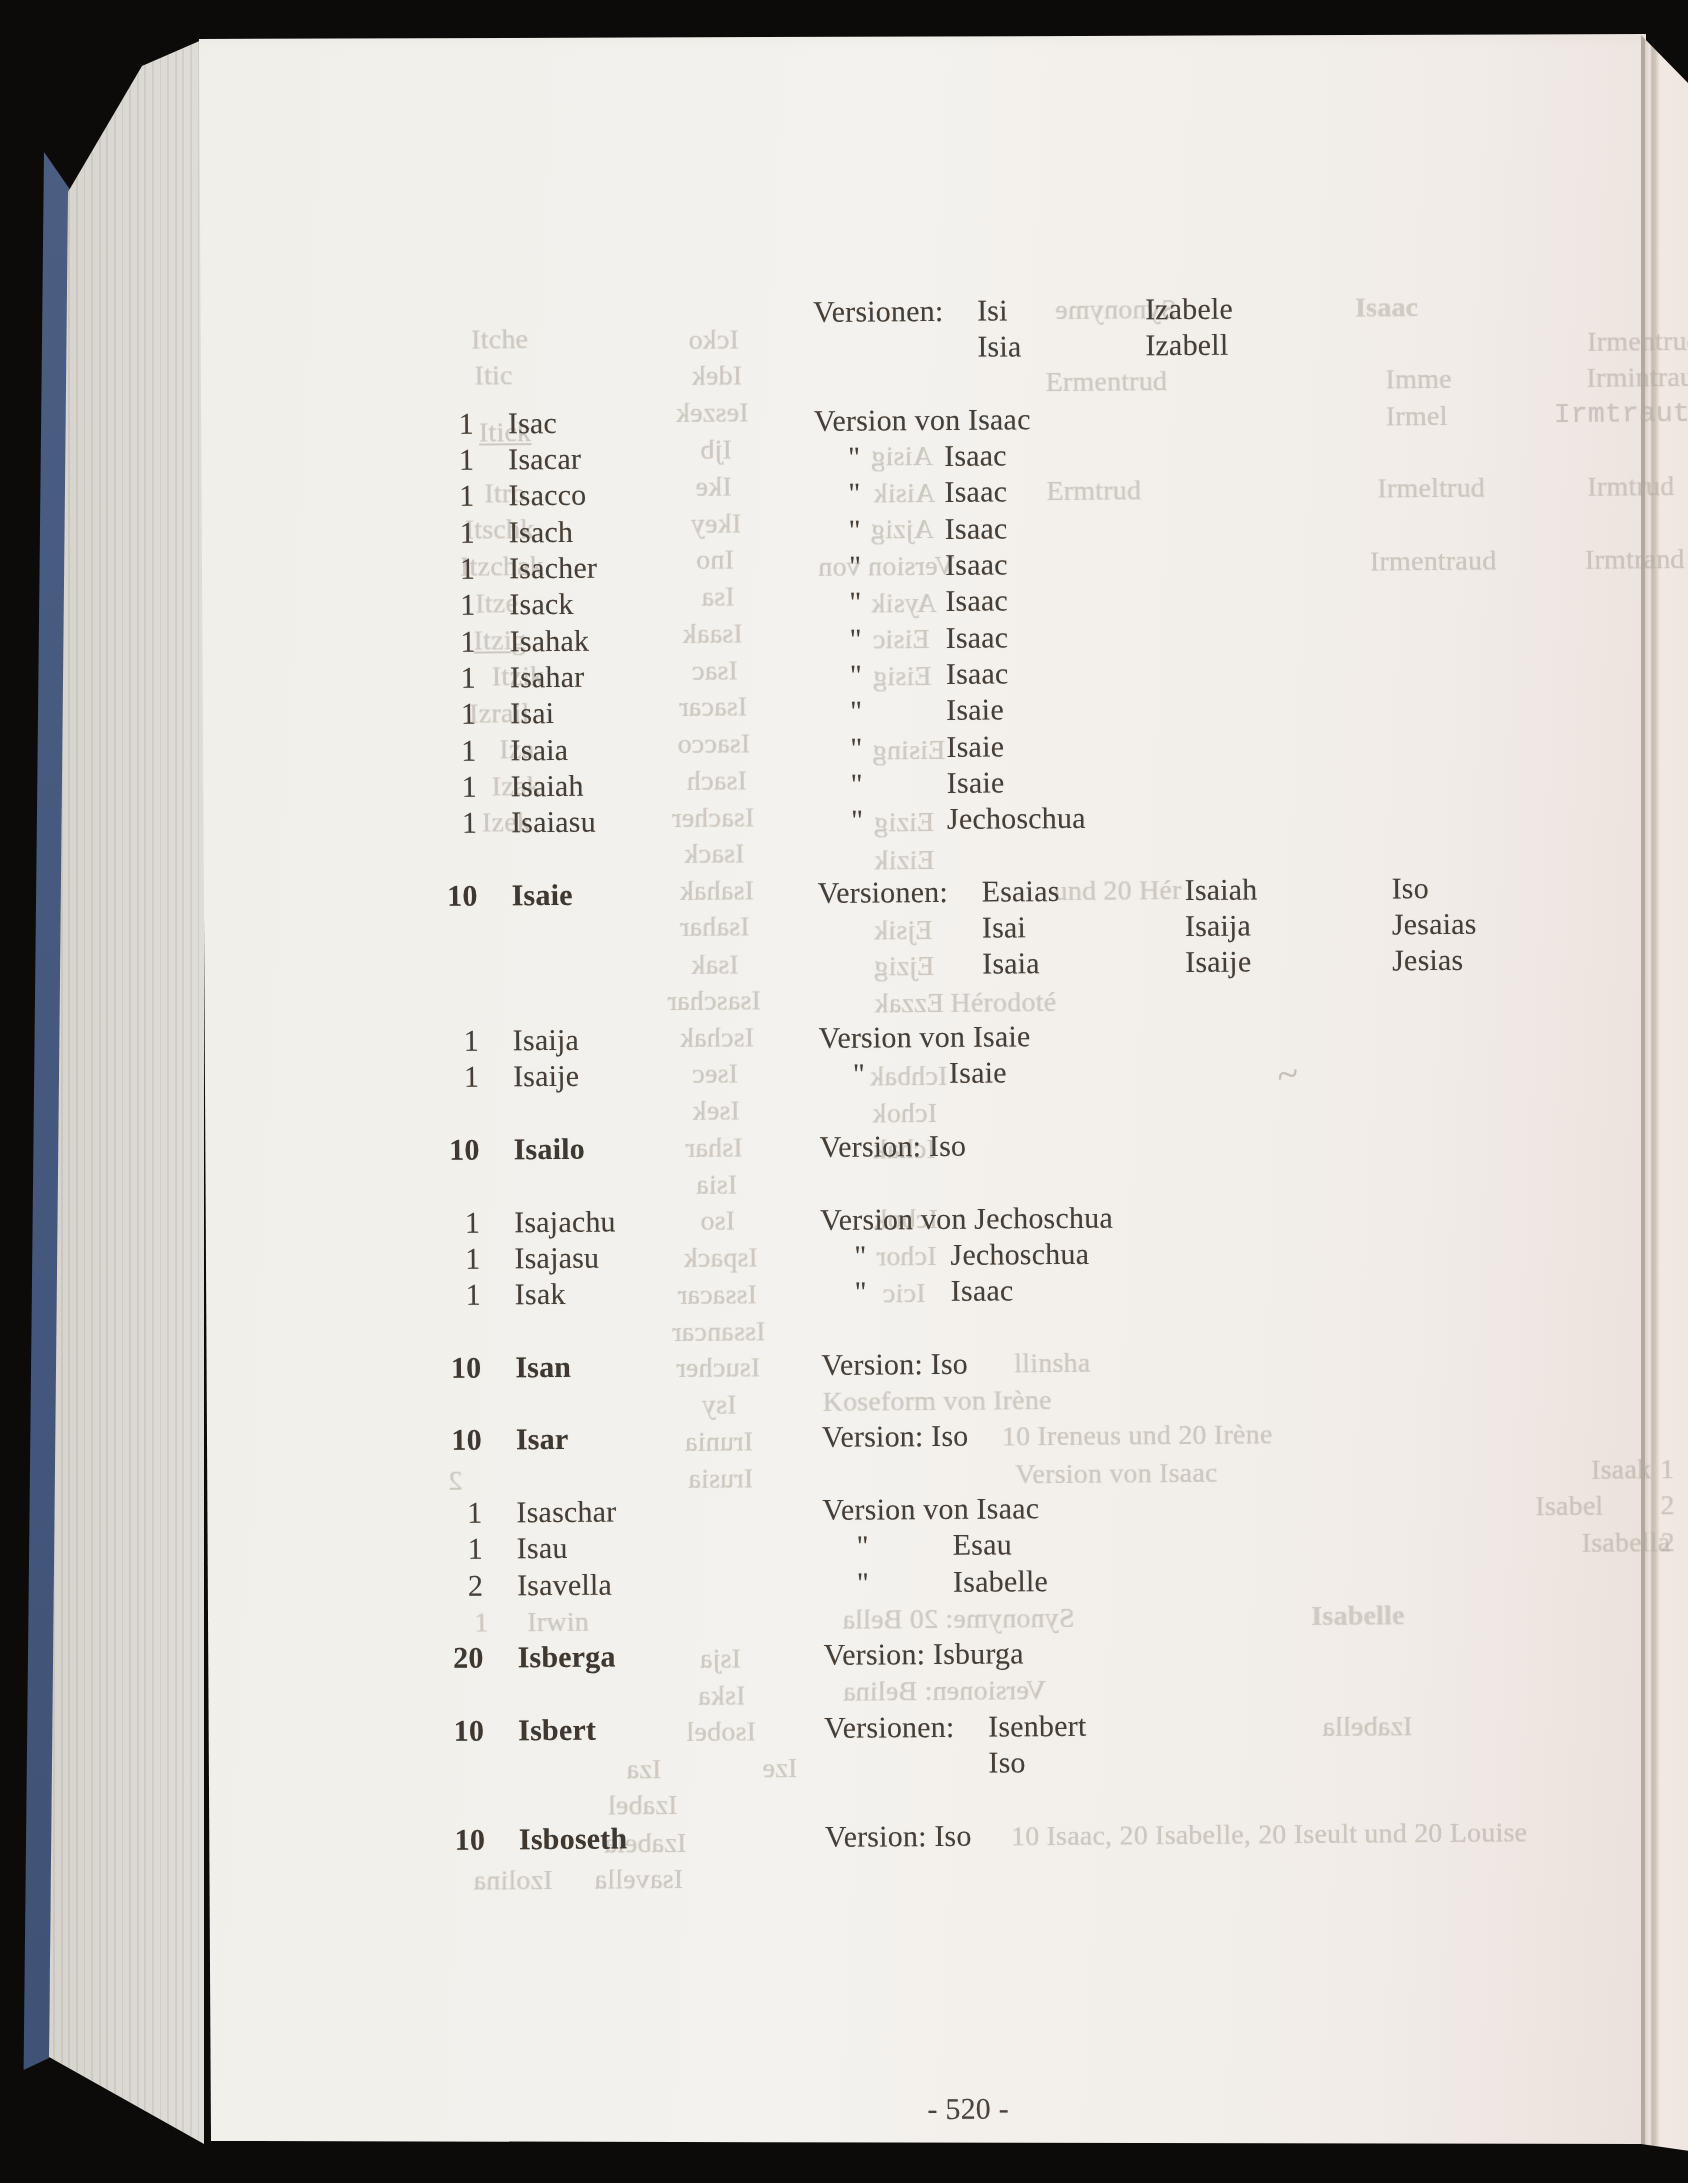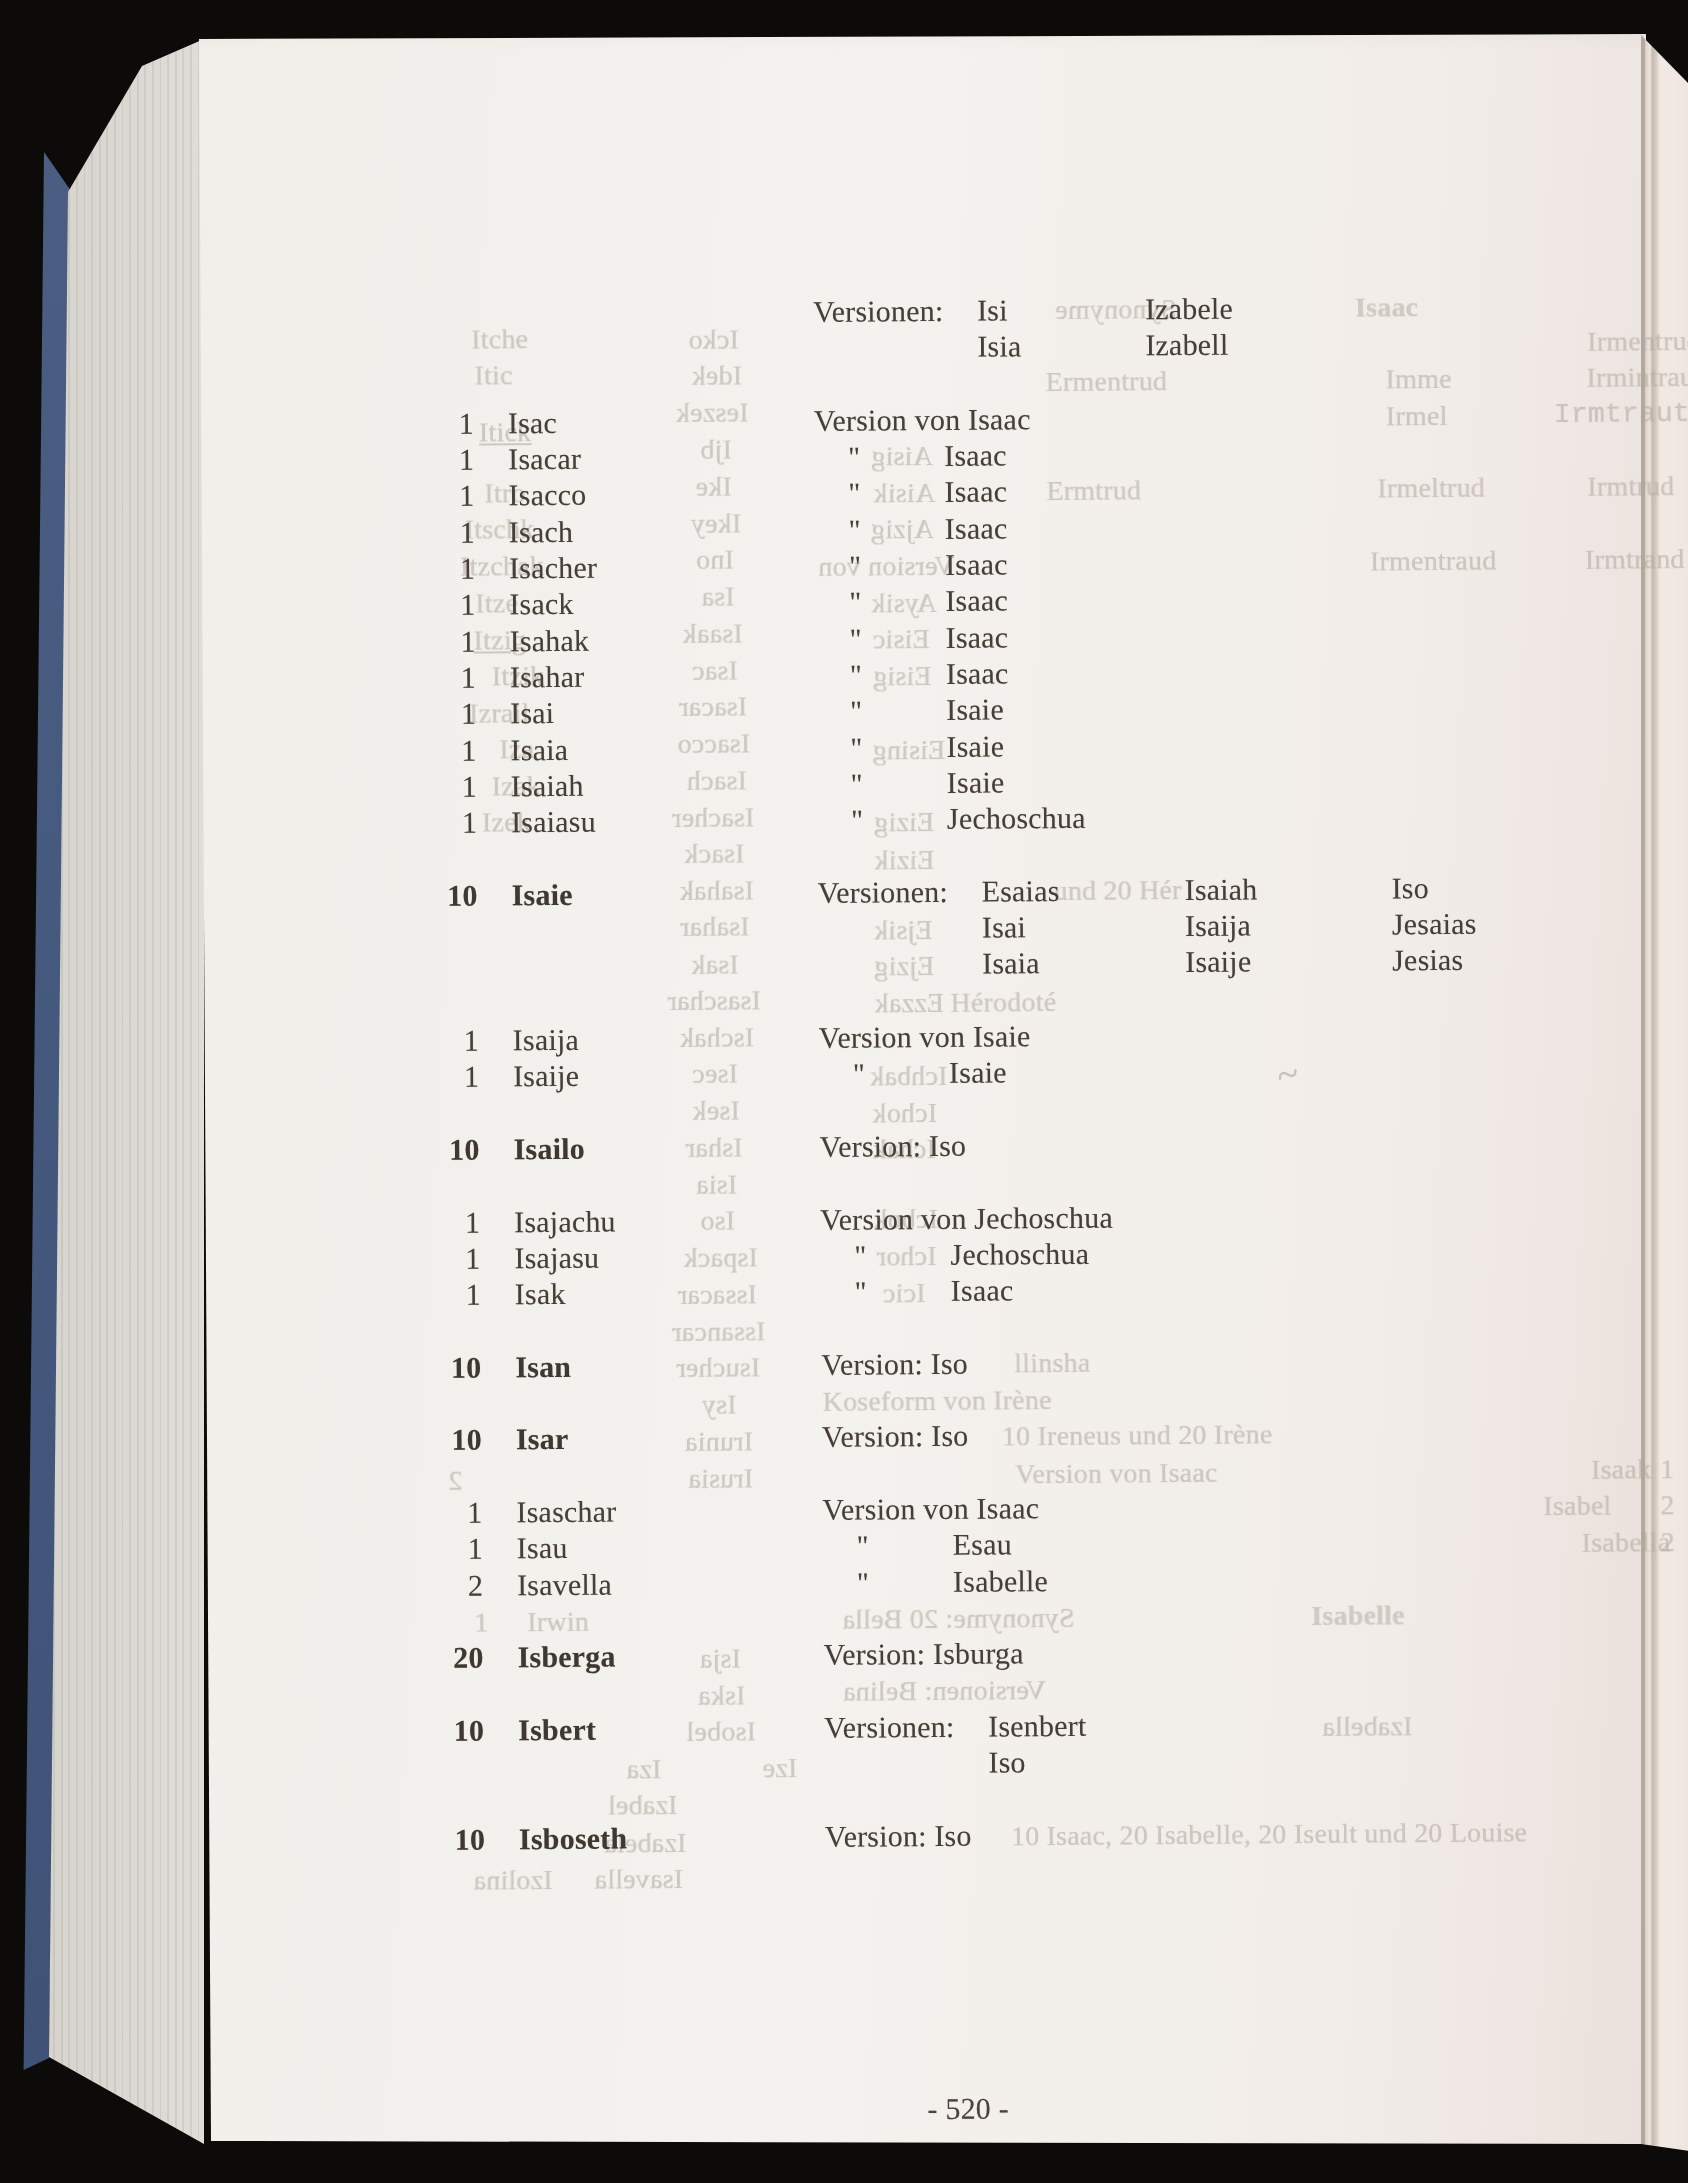--- a/index.html
+++ b/index.html
@@ -134,21 +134,21 @@
         <span class="ghost m" style="left: 866px; top: 1202px;">Icbok</span>
         <span class="ghost m" style="left: 869px; top: 1239px;">Ichor</span>
         <span class="ghost m" style="left: 875px; top: 1276px;">Icic</span>
         <span class="ghost" style="left: 1049px; top: 875px;">und 20 Hér</span>
         <span class="ghost" style="left: 1006px; top: 1347px;">llinsha</span>
         <span class="ghost" style="left: 814px; top: 1384px;">Koseform von Irène</span>
         <span class="ghost" style="left: 993px; top: 1420px;">10 Ireneus und 20 Irène</span>
         <span class="ghost" style="left: 1006px; top: 1458px;">Version von Isaac</span>
         <span class="ghost" style="left: 1582px; top: 1458px;">Isaak</span>
         <span class="ghost" style="left: 1651px; top: 1458px;">1</span>
-        <span class="ghost" style="left: 1526px; top: 1494px; margin-left: 8px;">Isabel</span>
+        <span class="ghost" style="left: 1526px; top: 1494px;">Isabel</span>
         <span class="ghost" style="left: 1651px; top: 1494px;">2</span>
         <span class="ghost" style="left: 1572px; top: 1531px;">Isabella</span>
         <span class="ghost" style="left: 1651px; top: 1531px;">2</span>
         <span class="ghost" style="left: 464px; top: 1602px;">1</span>
         <span class="ghost" style="left: 517px; top: 1602px;">Irwin</span>
         <span class="ghost b" style="left: 1301px; top: 1602px;">Isabelle</span>
         <span class="ghost m" style="left: 832px; top: 1602px;">Synonyme: 20 Bella</span>
         <span class="ghost m" style="left: 832px; top: 1674px;">Versionen: Belina</span>
         <span class="ghost m" style="left: 1311px; top: 1713px;">Izabella</span>
         <span class="ghost m" style="left: 689px; top: 1640px;">Isja</span>

